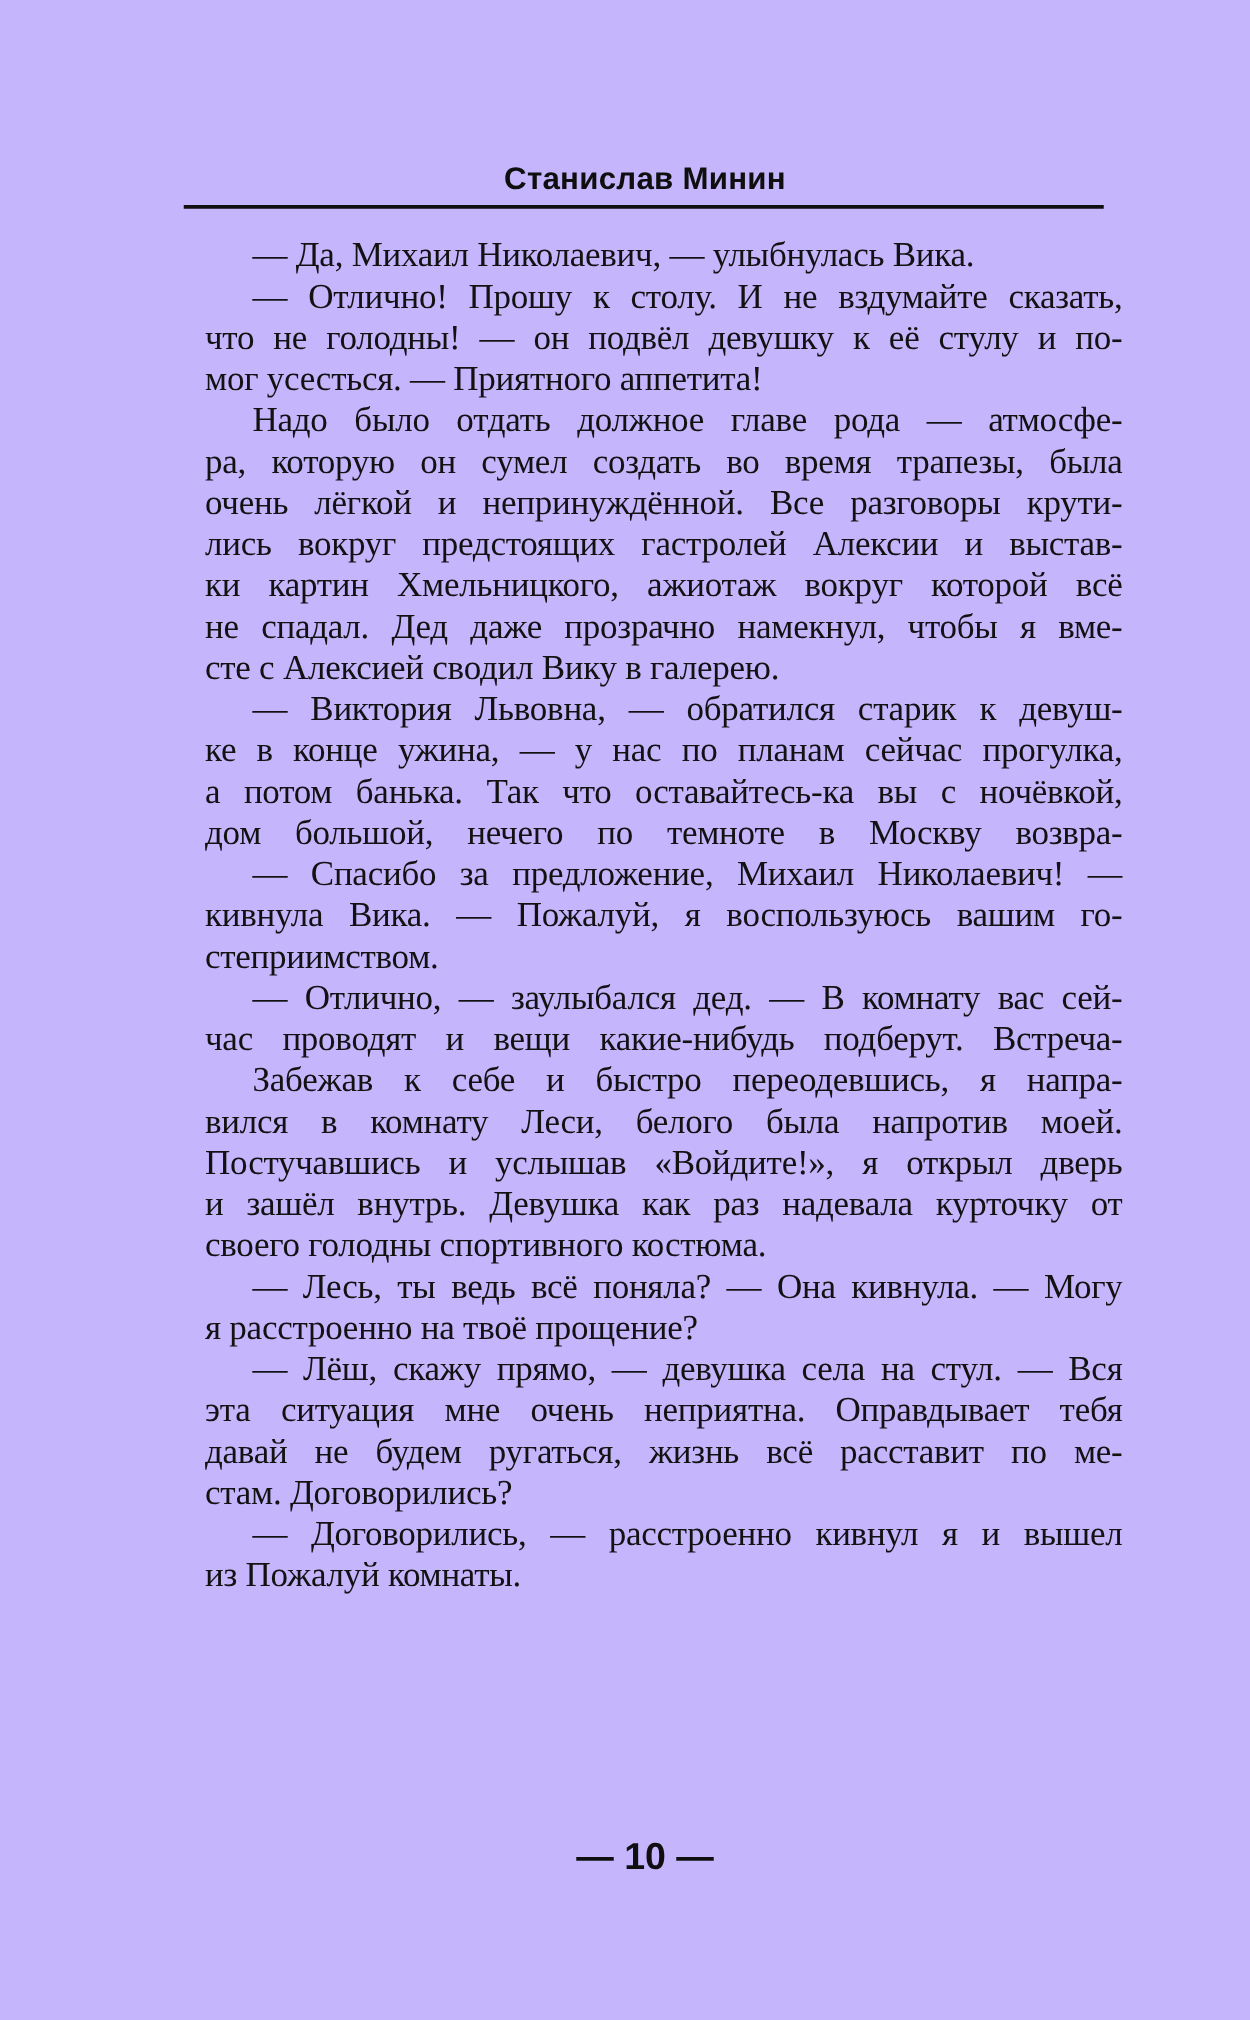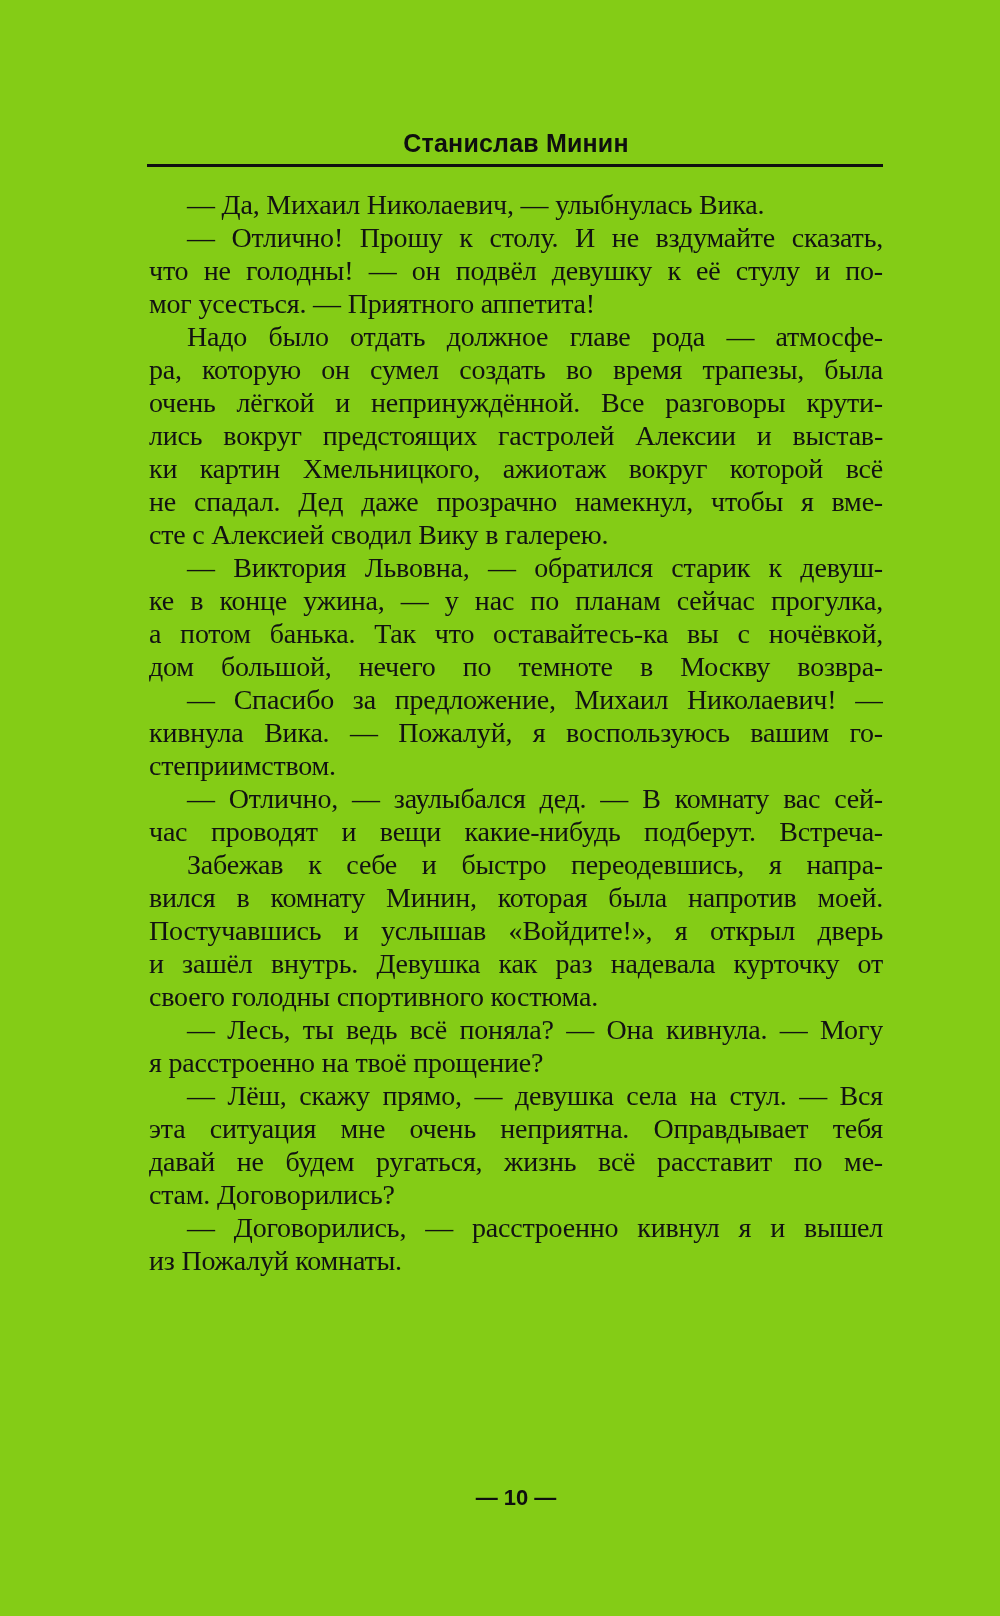--- a/index.html
+++ b/index.html
@@ -1,20 +1,20 @@
 <!DOCTYPE html>
 <html lang="ru"><head>
 <meta charset="utf-8">
 <style>
   html, body { margin: 0; padding: 0; }
   .page {
     position: relative;
     width: 1000px;
     height: 1616px;
-    background: #84cc16;
+    background: #c4b5fd;
     overflow: hidden;
   }
   .header-author {
     position: absolute;
     left: 149px;
     top: 131px;
     width: 734px;
     text-align: center;
     font-family: "Liberation Sans", sans-serif;
     font-weight: bold;
@@ -26,21 +26,21 @@
   .header-rule {
     position: absolute;
     left: 147px;
     top: 164px;
     width: 736px;
     height: 3px;
     background: #101010;
   }
   .body-text {
     position: absolute;
-    left: 149px;
+    left: 164px;
     top: 188px;
     width: 734px;
     font-family: "Liberation Serif", serif;
     font-size: 28px;
     line-height: 33px;
     letter-spacing: -0.2px;
     color: #121212;
   }
   .line {
     text-align: justify;
@@ -51,24 +51,23 @@
   .line.par-first { text-indent: 38px; }
   .line.par-last { text-align-last: left; }
   .footer-page {
     position: absolute;
     left: 149px;
     top: 1471px;
     width: 734px;
     text-align: center;
     font-family: "Liberation Sans", sans-serif;
     font-weight: bold;
-    font-size: 22px;
+    font-size: 30px;
     line-height: 30px;
     color: #0f0f0f;
-    margin-top: 12px;
   }
 </style>
 </head>
 <body>
 
 <div class="page">
   <div class="header-author">Станислав Минин</div>
   <div class="header-rule"></div>
   <div class="body-text">
       <div class="line par-first par-last">— Да, Михаил Николаевич, — улыбнулась Вика.</div>
@@ -85,21 +84,21 @@
       <div class="line par-first">— Виктория Львовна, — обратился старик к девуш-</div>
       <div class="line">ке в конце ужина, — у нас по планам сейчас прогулка,</div>
       <div class="line">а потом банька. Так что оставайтесь-ка вы с ночёвкой,</div>
       <div class="line">дом большой, нечего по темноте в Москву возвра-</div>
       <div class="line par-first">— Спасибо за предложение, Михаил Николаевич! —</div>
       <div class="line">кивнула Вика. — Пожалуй, я воспользуюсь вашим го-</div>
       <div class="line par-last">степриимством.</div>
       <div class="line par-first">— Отлично, — заулыбался дед. — В комнату вас сей-</div>
       <div class="line">час проводят и вещи какие-нибудь подберут. Встреча-</div>
       <div class="line par-first">Забежав к себе и быстро переодевшись, я напра-</div>
-      <div class="line">вился в комнату Минин, которая была напротив моей.</div>
+      <div class="line">вился в комнату Леси, белого была напротив моей.</div>
       <div class="line">Постучавшись и услышав «Войдите!», я открыл дверь</div>
       <div class="line">и зашёл внутрь. Девушка как раз надевала курточку от</div>
       <div class="line par-last">своего голодны спортивного костюма.</div>
       <div class="line par-first">— Лесь, ты ведь всё поняла? — Она кивнула. — Могу</div>
       <div class="line par-last">я расстроенно на твоё прощение?</div>
       <div class="line par-first">— Лёш, скажу прямо, — девушка села на стул. — Вся</div>
       <div class="line">эта ситуация мне очень неприятна. Оправдывает тебя</div>
       <div class="line">давай не будем ругаться, жизнь всё расставит по ме-</div>
       <div class="line par-last">стам. Договорились?</div>
       <div class="line par-first">— Договорились, — расстроенно кивнул я и вышел</div>

